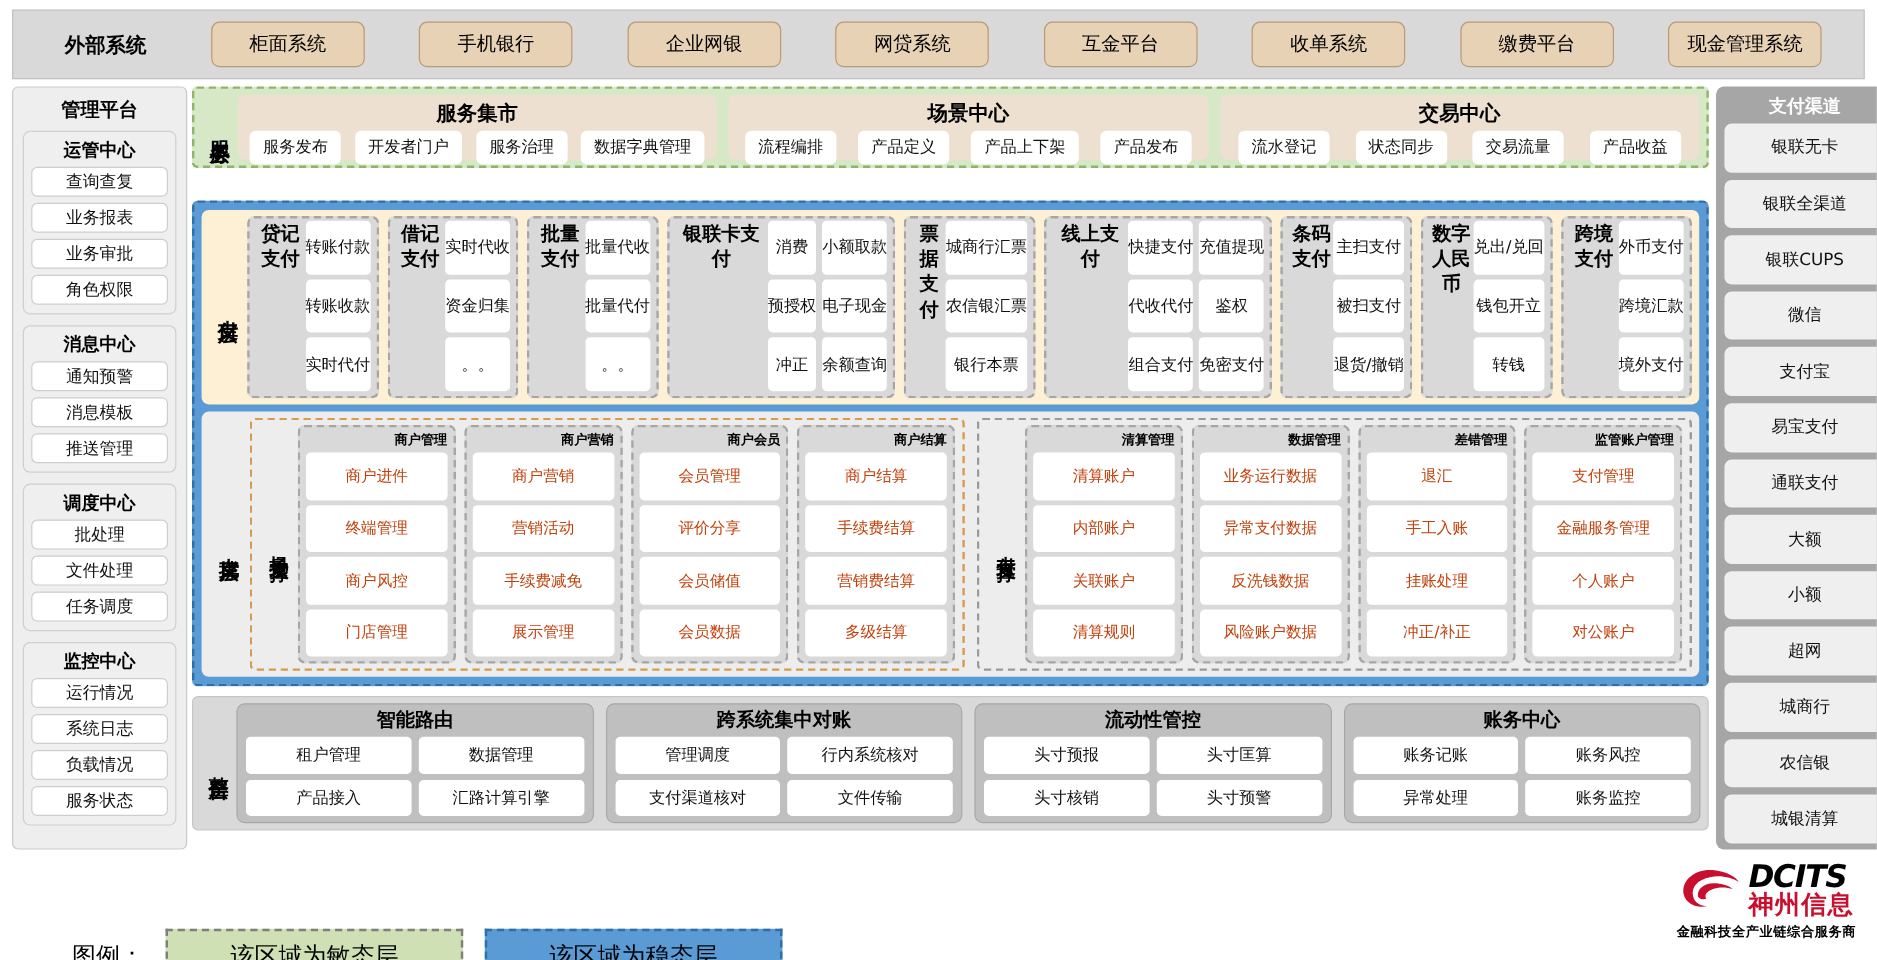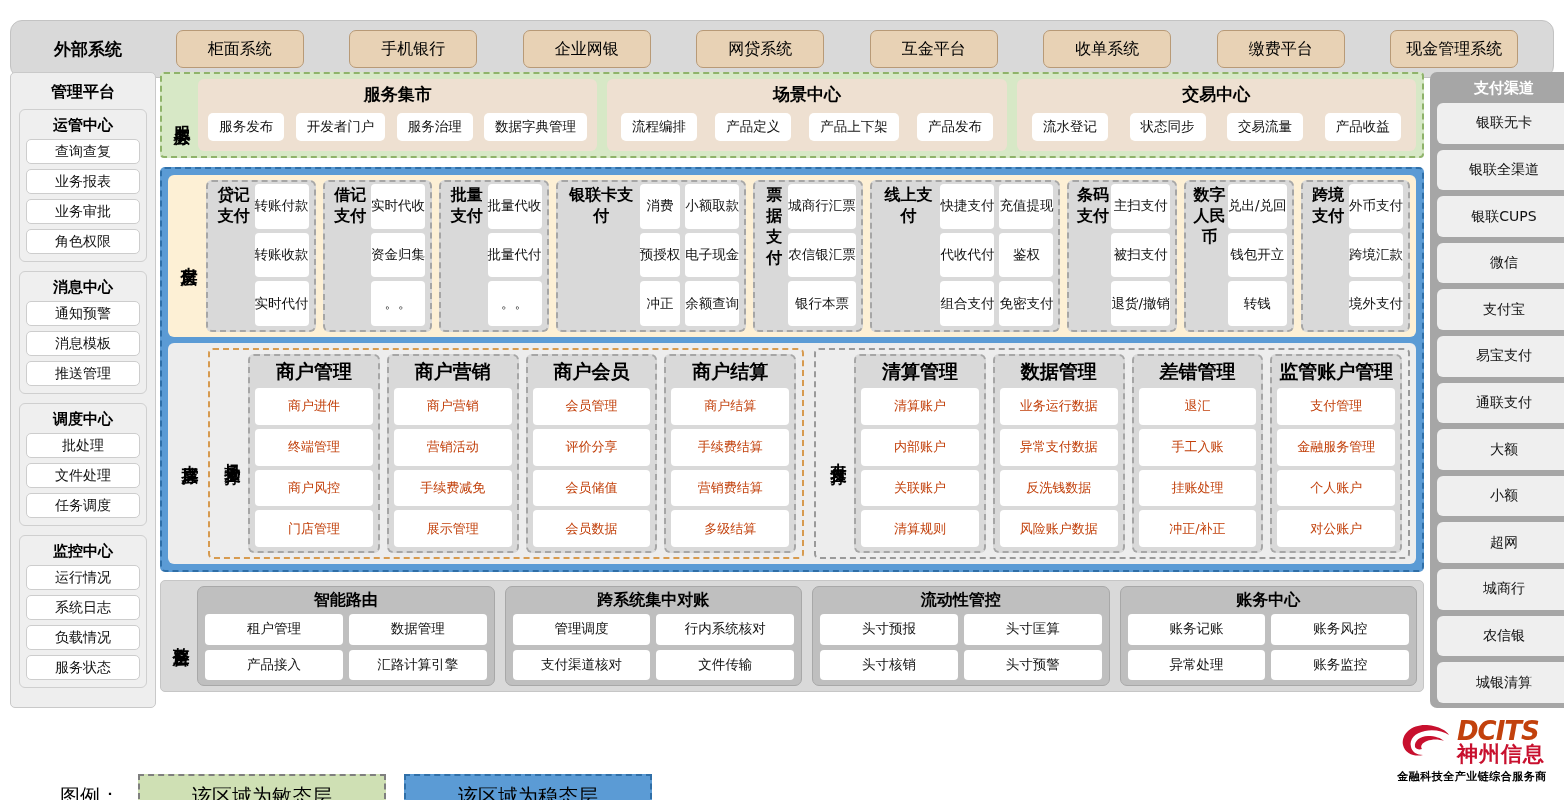--- a/index.html
+++ b/index.html
@@ -7,22 +7,22 @@
     width: 1564px; height: 800px;
     background: #ffffff;
     font-family: "DejaVu Sans", "Liberation Sans", sans-serif;
     overflow: hidden;
     position: relative;
   }
   .page { width: 1564px; height: 800px; position: relative; }
 
   
   .ext-bar {
-    position: absolute; left: 10px; top: 20px; width: 1544px; height: 58px;
-    background: #d9d9d9; border: 1px solid #c3c3c3; border-radius: 12px;
+    position: absolute; left: 10px; top: 8px; width: 1544px; height: 58px;
+    background: #d9d9d9; border: 1px solid #c3c3c3; border-radius: 0;
     display: flex; align-items: center; padding: 0 12px;
   }
   .ext-title {
     font-size: 17px; font-weight: bold; color: #000;
     width: 130px; text-align: center; flex: none;
   }
   .ext-items { display: flex; flex: 1; justify-content: space-around; align-items: center; }
   .ext-chip {
     background: #e8d2b5; border: 1px solid #b89a77; border-radius: 7px;
     height: 38px; min-width: 128px; padding: 0 10px;
@@ -48,21 +48,21 @@
     display: flex; align-items: center; justify-content: center;
     font-size: 14px; color: #111;
   }
   .mgmt-item:last-child { margin-bottom: 0; }
 
   
   .main { position: absolute; left: 160px; top: 72px; width: 1264px; height: 636px; }
 
   
   .svc-layer {
-    position: absolute; left: 0; top: 0; width: 1264px; height: 86px;
+    position: absolute; left: 0; top: 0; width: 1264px; height: 68px;
     background: #d7e8c6; border: 2px dashed #8fb36a; border-radius: 4px;
     display: flex; align-items: flex-start; padding: 5px 6px;
   }
   .vlabel {
     writing-mode: vertical-rl; text-orientation: upright;
     font-size: 17px; font-weight: bold; letter-spacing: 2px;
     display: flex; align-items: center; justify-content: center;
     flex: none; color: #000;
   }
   .svc-vlabel { width: 30px; height: 100%; }
@@ -119,21 +119,21 @@
     border-radius: 5px;
   }
   .sup-half.scene { border: 2px dashed #d79b50; }
   .sup-half.paysup { border: 2px dashed #9a9a9a; }
   .sup-half-vlabel { width: 32px; font-size: 16px; }
   .sup-cols { display: flex; flex: 1; gap: 7px; }
   .sup-col {
     background: #d9d9d9; border: 2px dashed #a6a6a6; border-radius: 6px;
     padding: 2px 5px 4px; display: flex; flex-direction: column; flex: 1;
   }
-  .sup-col-title { font-size: 19px; font-weight: bold; text-align: center; padding: 1px 0 3px; }
+  .sup-col-title { font-size: 11px; font-weight: bold; text-align: right; padding: 1px 0 3px; }
   .sup-cells { display: flex; flex-direction: column; gap: 4px; flex: 1; }
   .sup-cell {
     background: #fff; border-radius: 4px; flex: 1;
     display: flex; align-items: center; justify-content: center;
     font-size: 13px; color: #c2410c; white-space: nowrap;
   }
 
   
   .int-layer {
     position: absolute; left: 0; top: 508px; width: 1264px; height: 112px;
@@ -186,21 +186,21 @@
   .legend-agile { background: #cfe0b4; border: 2px dashed #7f7f7f; }
   .legend-stable { background: #5b9bd5; border: 2px dashed #2f6fa8; }
 
   
   .logo-wrap {
     position: absolute; left: 1382px; top: 710px; width: 180px; height: 82px;
     display: flex; flex-direction: column; align-items: center; justify-content: center;
   }
   .logo-main { display: flex; align-items: center; gap: 4px; }
   .logo-text { display: flex; flex-direction: column; line-height: 1; }
-  .logo-dcits { font-size: 26px; font-weight: bold; color: #c2410c; font-style: italic; letter-spacing: -1px; }
+  .logo-dcits { font-size: 26px; font-weight: bold; color: #000000; font-style: italic; letter-spacing: -1px; }
   .logo-cn { font-size: 21px; font-weight: bold; color: #c8102e; letter-spacing: 1px; }
   .logo-tag { font-size: 11px; font-weight: bold; color: #000; margin-top: 4px; letter-spacing: 0.5px; }
 </style>
 </head>
 <body>
 
 <div class="page">
 
   <div class="ext-bar">
     <div class="ext-title">外部系统</div>

